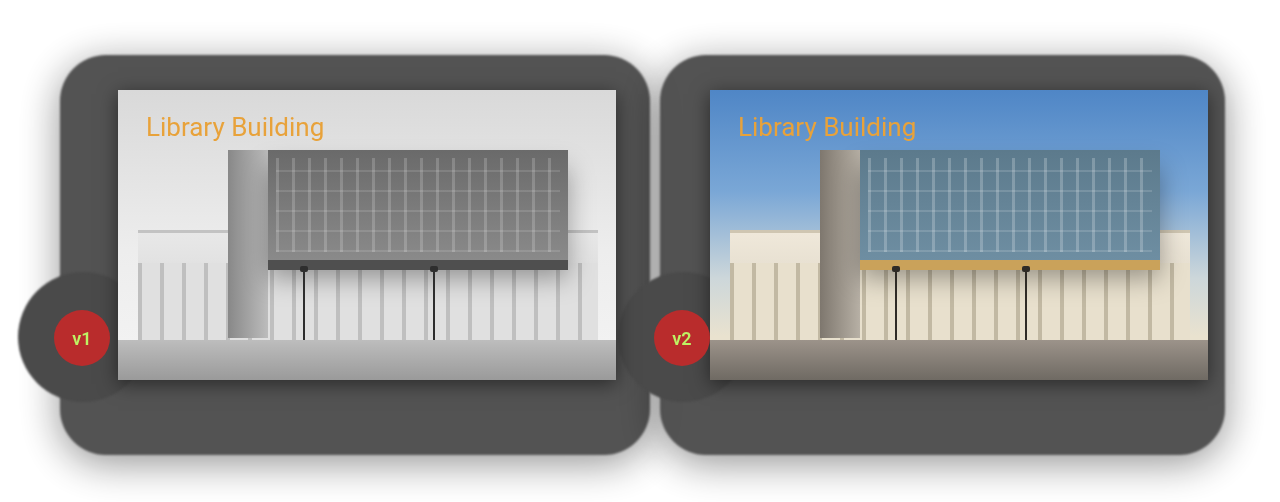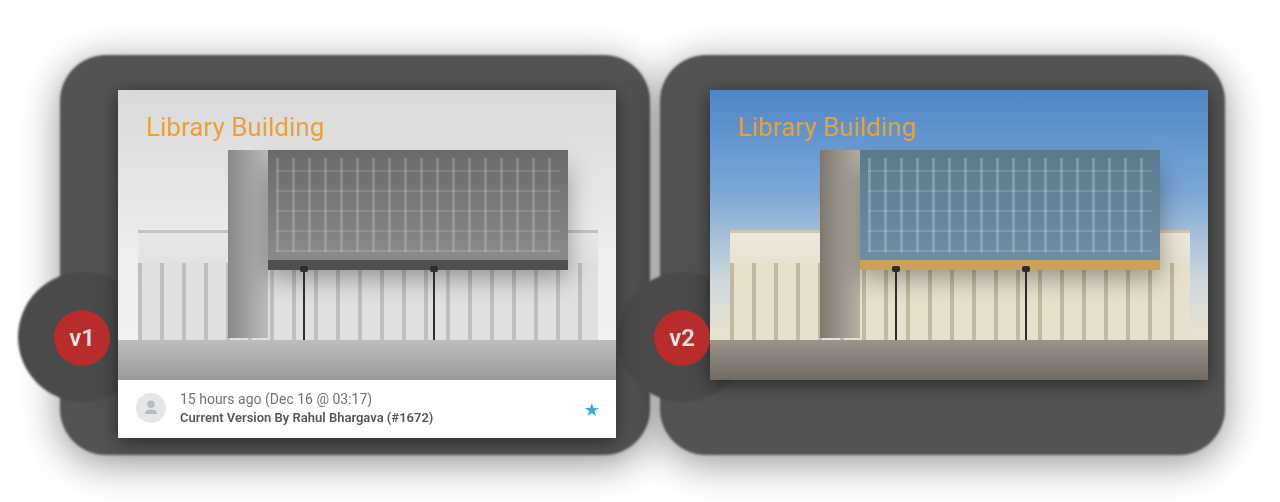--- a/index.html
+++ b/index.html
@@ -36,23 +36,23 @@
   }
   .lobe.left  { left: 18px;  top: 272px; }
   .lobe.right { left: 618px; top: 272px; }
 
   
   .badge {
     position: absolute;
     width: 56px; height: 56px;
     border-radius: 50%;
     background: #b92c2c;
-    color: #e5e5e5;
+    color: #bef264;
     display: flex; align-items: center; justify-content: center;
-    font-size: 24px; font-weight: 600;
+    font-size: 18px; font-weight: 600;
     z-index: 5;
   }
   .badge.left  { left: 54px;  top: 310px; }
   .badge.right { left: 654px; top: 310px; text-align: right; }
 
   .card {
     position: relative;
     width: 498px;
     background: #6d28d9;
     box-shadow: 0 4px 18px rgba(0,0,0,0.5);
@@ -197,32 +197,20 @@
         <div class="scene gray">
           <div class="sky"></div>
           <div class="classical"></div>
           <div class="slab"></div>
           <div class="cant"></div>
           <div class="lamp l1"></div>
             <div class="lamp l2"></div>
           <div class="ground"></div>
         </div>
         <div class="title">Library Building</div>
-      </div>
-      <div class="meta white">
-        <div class="avatar">
-          <svg viewBox="0 0 24 24">
-              <path d="M12 12a5 5 0 1 0-5-5 5 5 0 0 0 5 5zm0 2c-4 0-8 2-8 5v1h16v-1c0-3-4-5-8-5z"></path>
-            </svg>
-        </div>
-        <div class="meta-text">
-          <span class="line1">15 hours ago (Dec 16 @ 03:17)</span>
-          <span class="line2">Current Version By Rahul Bhargava (#1672)</span>
-        </div>
-        <span class="star">★</span>
       </div>
     </div>
   </div>
 
   <div class="card-wrap right">
     <div class="card">
       <div class="thumb">
         <div class="scene color">
           <div class="sky"></div>
           <div class="classical"></div>

